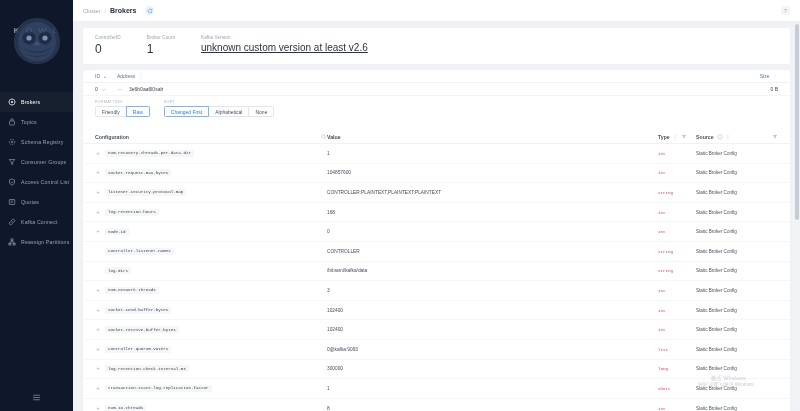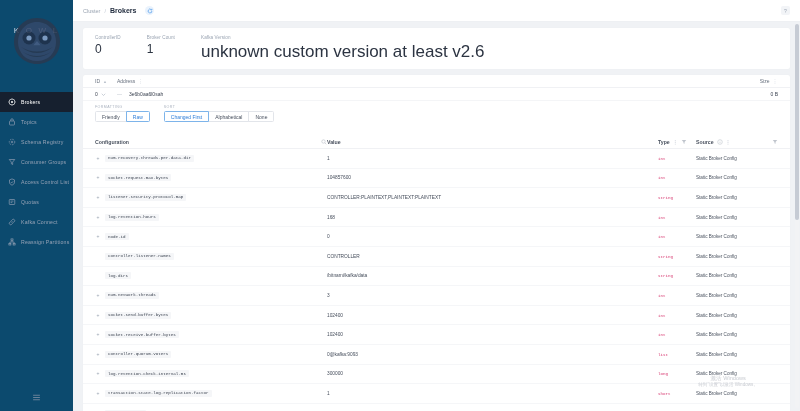--- a/index.html
+++ b/index.html
@@ -7,21 +7,21 @@
     width: 800px; height: 411px;
     font-family: "Liberation Sans", sans-serif;
     background: #f0f2f5;
     overflow: hidden;
   }
   .app { display: flex; width: 800px; height: 411px; position: relative; }
 
   
   .sidebar {
     width: 73px; height: 411px;
-    background: #0c4a6e;
+    background: #0f172a;
     display: flex; flex-direction: column;
     flex: 0 0 73px; position: relative;
   }
   .logo-area {
     height: 56px; display: flex; align-items: center; justify-content: center;
     padding-top: 4px;
   }
   .logo-text {
     color: #c9d3e3; font-size: 8px; letter-spacing: 2.2px; font-weight: 400;
   }
@@ -80,21 +80,21 @@
     background: #ffffff; border-radius: 2px;
     box-shadow: 0 0 1px rgba(0,0,0,.06);
   }
 
   
   .stats { padding: 7px 12px 9px 12px; display: flex; align-items: flex-start; }
   .stat { margin-right: 26px; }
   .stat.version { margin-right: 0; }
   .stat-label { font-size: 4.6px; color: #9aa4b2; margin-bottom: 3px; letter-spacing: .1px; }
   .stat-value { font-size: 12px; color: #2c3442; font-weight: 300; line-height: 1; }
-  .stat.version .stat-value { font-size: 17px; }
+  .stat.version .stat-value { font-size: 10px; text-decoration: underline; }
 
   
   .brokers-card { margin-top: 6px; padding: 0 0 0 0; }
   .bt-head, .bt-row {
     display: flex; align-items: center; height: 13px;
     padding: 0 12px; font-size: 5px;
   }
   .bt-head { color: #67707e; border-bottom: 1px solid #f0f1f4; }
   .bt-row { color: #3c4452; border-bottom: 1px solid #f4f5f7; }
   .c-id { width: 22px; display: flex; align-items: center; gap: 3px; }

